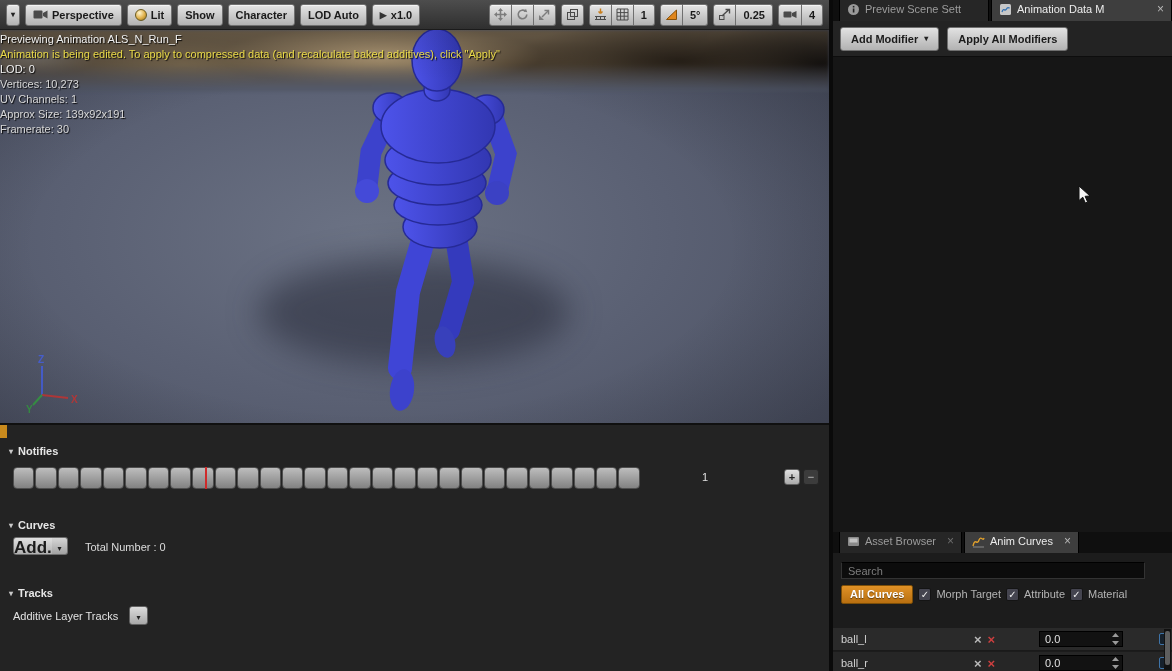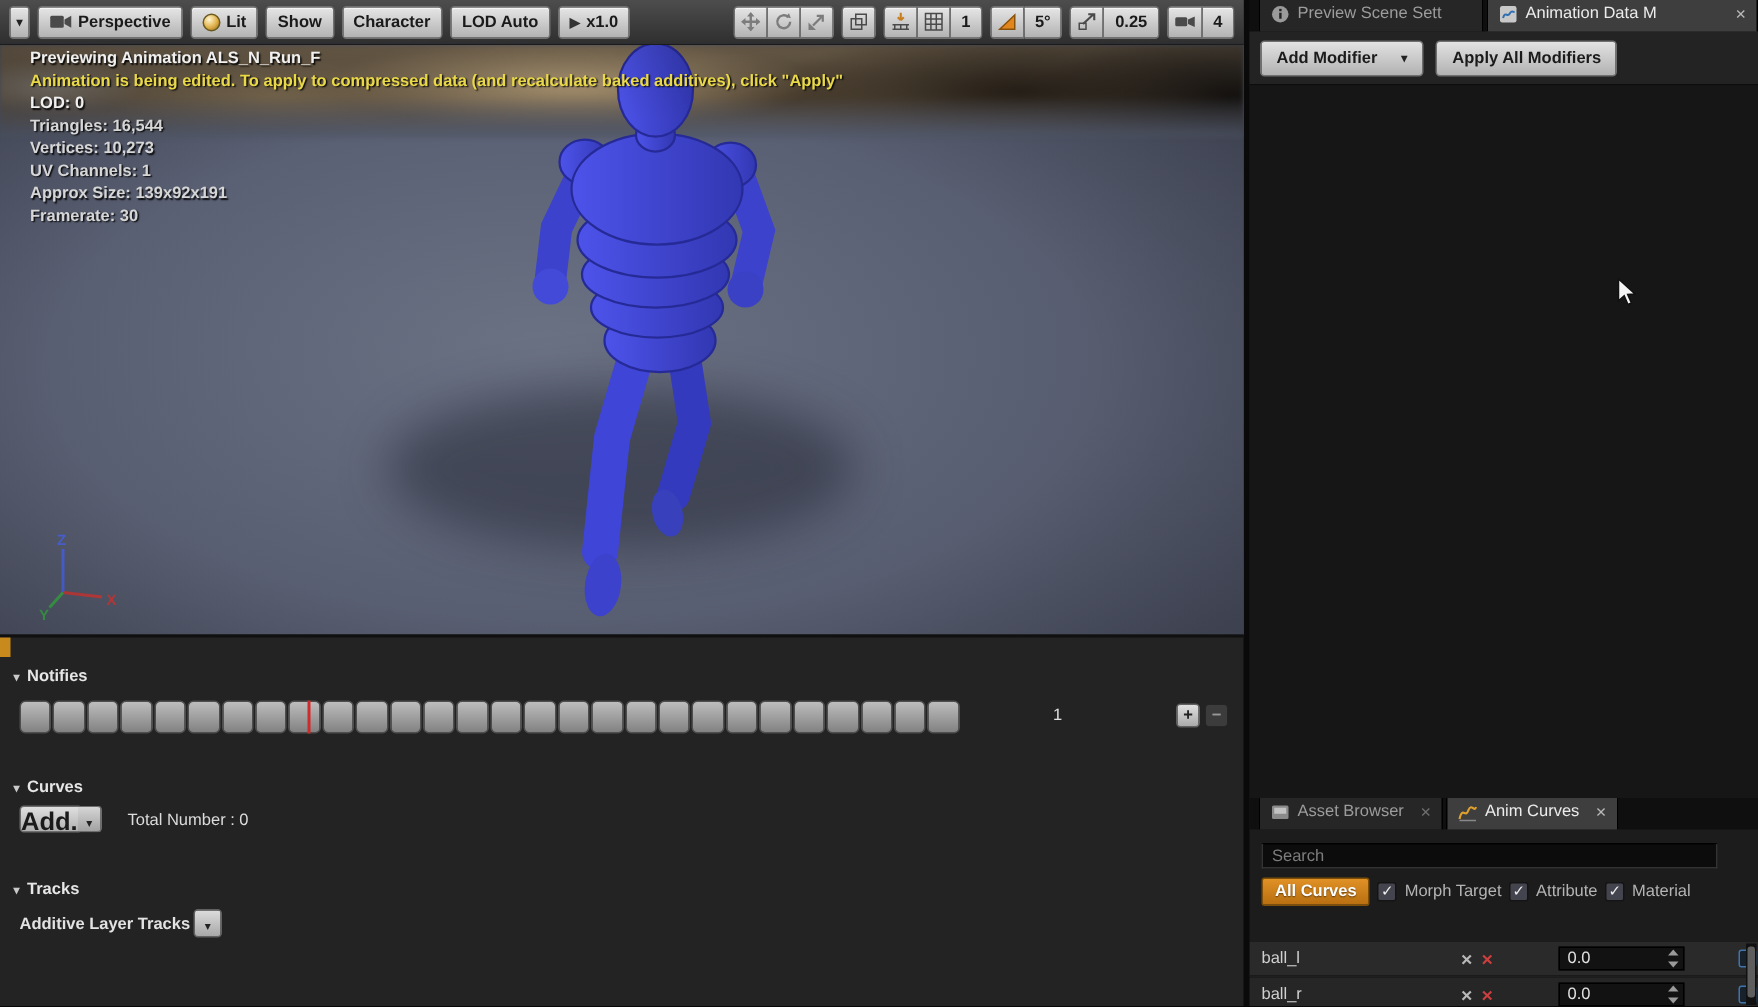--- a/index.html
+++ b/index.html
@@ -37,21 +37,21 @@
         radial-gradient(ellipse 90px 26px at 4% 45%, rgba(150,150,150,.5), transparent 70%),
         radial-gradient(ellipse 160px 34px at 22% 55%, rgba(125,108,80,.85), transparent 72%),
         radial-gradient(ellipse 230px 44px at 46% 42%, rgba(178,155,118,.9), transparent 70%),
         radial-gradient(ellipse 150px 40px at 63% 60%, rgba(70,58,42,.95), transparent 75%),
         radial-gradient(ellipse 220px 52px at 82% 50%, rgba(38,30,20,.95), transparent 78%),
         radial-gradient(ellipse 160px 60px at 99% 55%, rgba(15,12,8,.95), transparent 80%),
         linear-gradient(#6e5f49,#55493a); }
   .char-shadow { position:absolute; left:258px; top:228px; width:312px; height:108px;
       background:rgba(26,29,42,.45); border-radius:50%; filter:blur(16px); }
   .character { position:absolute; left:0; top:0; }
-  .overlay { position:absolute; left:20px; top:2px; z-index:4; font-weight:bold; line-height:15px;
+  .overlay { position:absolute; left:0; top:2px; z-index:4; font-weight:normal; line-height:15px;
       text-shadow:1px 1px 1px rgba(0,0,0,.9); }
   .ov { font-size:11px; color:#f0f0f0; white-space:nowrap; }
   .ov.yellow { color:#e9d948; }
   .ov.gap { margin-top:4px; }
   .ov.stat { color:#d6d6d6; }
   .axis { position:absolute; left:24px; bottom:8px; }
 
   
   .bottom-panel { position:absolute; left:0; top:423px; width:829px; height:248px;
       background:#232323; border-top:2px solid #101010; }
@@ -70,40 +70,40 @@
       line-height:13px; text-align:center; padding:0; }
   .mini-plus { left:784px; top:44px; }
   .mini-minus { left:803px; top:44px; background:#3c3c3c; color:#999; border-color:#252525; }
   .add-btn { position:absolute; left:13px; top:112px; width:40px; height:18px;
       background:linear-gradient(#e0e0e0,#b0b0b0); border:1px solid #6d6d6d; border-radius:3px 0 0 3px;
       font-size:17px; font-weight:bold; color:#1a1a1a; }
   .add-caret { position:absolute; left:52px; top:112px; width:16px; height:18px;
       background:linear-gradient(#d6d6d6,#a2a2a2); border:1px solid #6d6d6d; border-left:none;
       border-radius:0 3px 3px 0; padding:0; }
   .total { position:absolute; left:85px; top:116px; color:#dcdcdc; }
-  .additive { position:absolute; left:13px; top:185px; font-weight:bold; color:#e2e2e2; }
+  .additive { position:absolute; left:13px; top:185px; font-weight:normal; color:#e2e2e2; }
   .caret-btn { position:absolute; left:129px; top:181px; width:19px; height:19px;
       background:linear-gradient(#dcdcdc,#a8a8a8); border:1px solid #616161; border-radius:3px; padding:0; }
 
   
   .rt { position:absolute; left:833px; top:0; width:339px; height:532px; background:#151515; }
   .rb { position:absolute; left:833px; top:532px; width:339px; height:139px; background:#1c1c1c; overflow:hidden; }
   .tabbar { height:21px; background:#0f0f0f; display:flex; align-items:flex-end; padding-left:6px; }
   .tab { height:20px; display:flex; align-items:center; gap:5px; padding:12px 7px; font-size:11px;
       background:#262626; color:#9c9c9c; border:1px solid #000; border-bottom:none;
       border-radius:2px 2px 0 0; white-space:nowrap; overflow:hidden; margin-right:2px; }
   .tab.active { background:#3e3e3e; color:#ececec; }
   .tab .close { margin-left:auto; color:#b8b8b8; font-size:12px; padding-left:6px; }
   .tab .close.dim { color:#6e6e6e; }
   .tab.t-fixed { width:150px; }
   .tab.t-fill { flex:1; margin-right:0; }
   .rt-toolbar { height:36px; background:#232323; display:flex; align-items:center; gap:8px; padding:0 7px;
       border-bottom:1px solid #0d0d0d; }
   .panel-btn { height:24px; background:linear-gradient(#e2e2e2,#b2b2b2); border:1px solid #6f6f6f;
-      border-radius:3px; display:inline-flex; align-items:center; gap:16px; padding:0 10px;
+      border-radius:3px; display:inline-flex; align-items:center; gap:6px; padding:0 10px;
       font-size:11px; font-weight:bold; color:#1b1b1b; }
   .rt-body { position:absolute; left:0; top:57px; right:0; bottom:0; background:#161616; }
 
   .search { position:absolute; left:8px; top:30px; width:304px; height:17px; background:#0c0c0c;
       border:1px solid #333; border-top-color:#000; color:#cfcfcf; font-size:11px; padding:0 6px;
       font-family:"Liberation Sans",sans-serif; }
   .search::placeholder { color:#7d7d7d; }
   .filters { position:absolute; left:8px; top:52px; height:20px; display:flex; align-items:center; gap:5px; }
   .all-curves { background:linear-gradient(#e09126,#b86f10); color:#fff; font-size:11px; font-weight:bold;
       padding:2px 8px 3px; border:1px solid #7c4e08; border-radius:2px; text-shadow:0 1px 1px rgba(0,0,0,.5); }
@@ -286,21 +286,20 @@
           <ellipse cx="438" cy="96" rx="57" ry="37"></ellipse>
           <ellipse cx="437" cy="60" rx="13" ry="11"></ellipse>
           <ellipse cx="437" cy="30" rx="25" ry="31"></ellipse>
         </g>
       </svg>
 
       <div class="overlay">
         <div class="ov">Previewing Animation ALS_N_Run_F</div>
         <div class="ov yellow">Animation is being edited. To apply to compressed data (and recalculate baked additives), click "Apply"</div>
         <div class="ov">LOD: 0</div>
-        <div class="ov stat">Triangles: 16,544</div>
         <div class="ov stat">Vertices: 10,273</div>
         <div class="ov stat">UV Channels: 1</div>
         <div class="ov stat">Approx Size: 139x92x191</div>
         <div class="ov stat">Framerate: 30</div>
       </div>
 
       <svg class="axis" width="60" height="62">
         <line x1="18" y1="42" x2="18" y2="13" stroke="#4a63d8" stroke-width="2"></line>
         <text x="14" y="10" fill="#4a63d8" font-size="10" font-weight="bold">Z</text>
         <line x1="18" y1="42" x2="44" y2="45" stroke="#c23c3c" stroke-width="2"></line>

